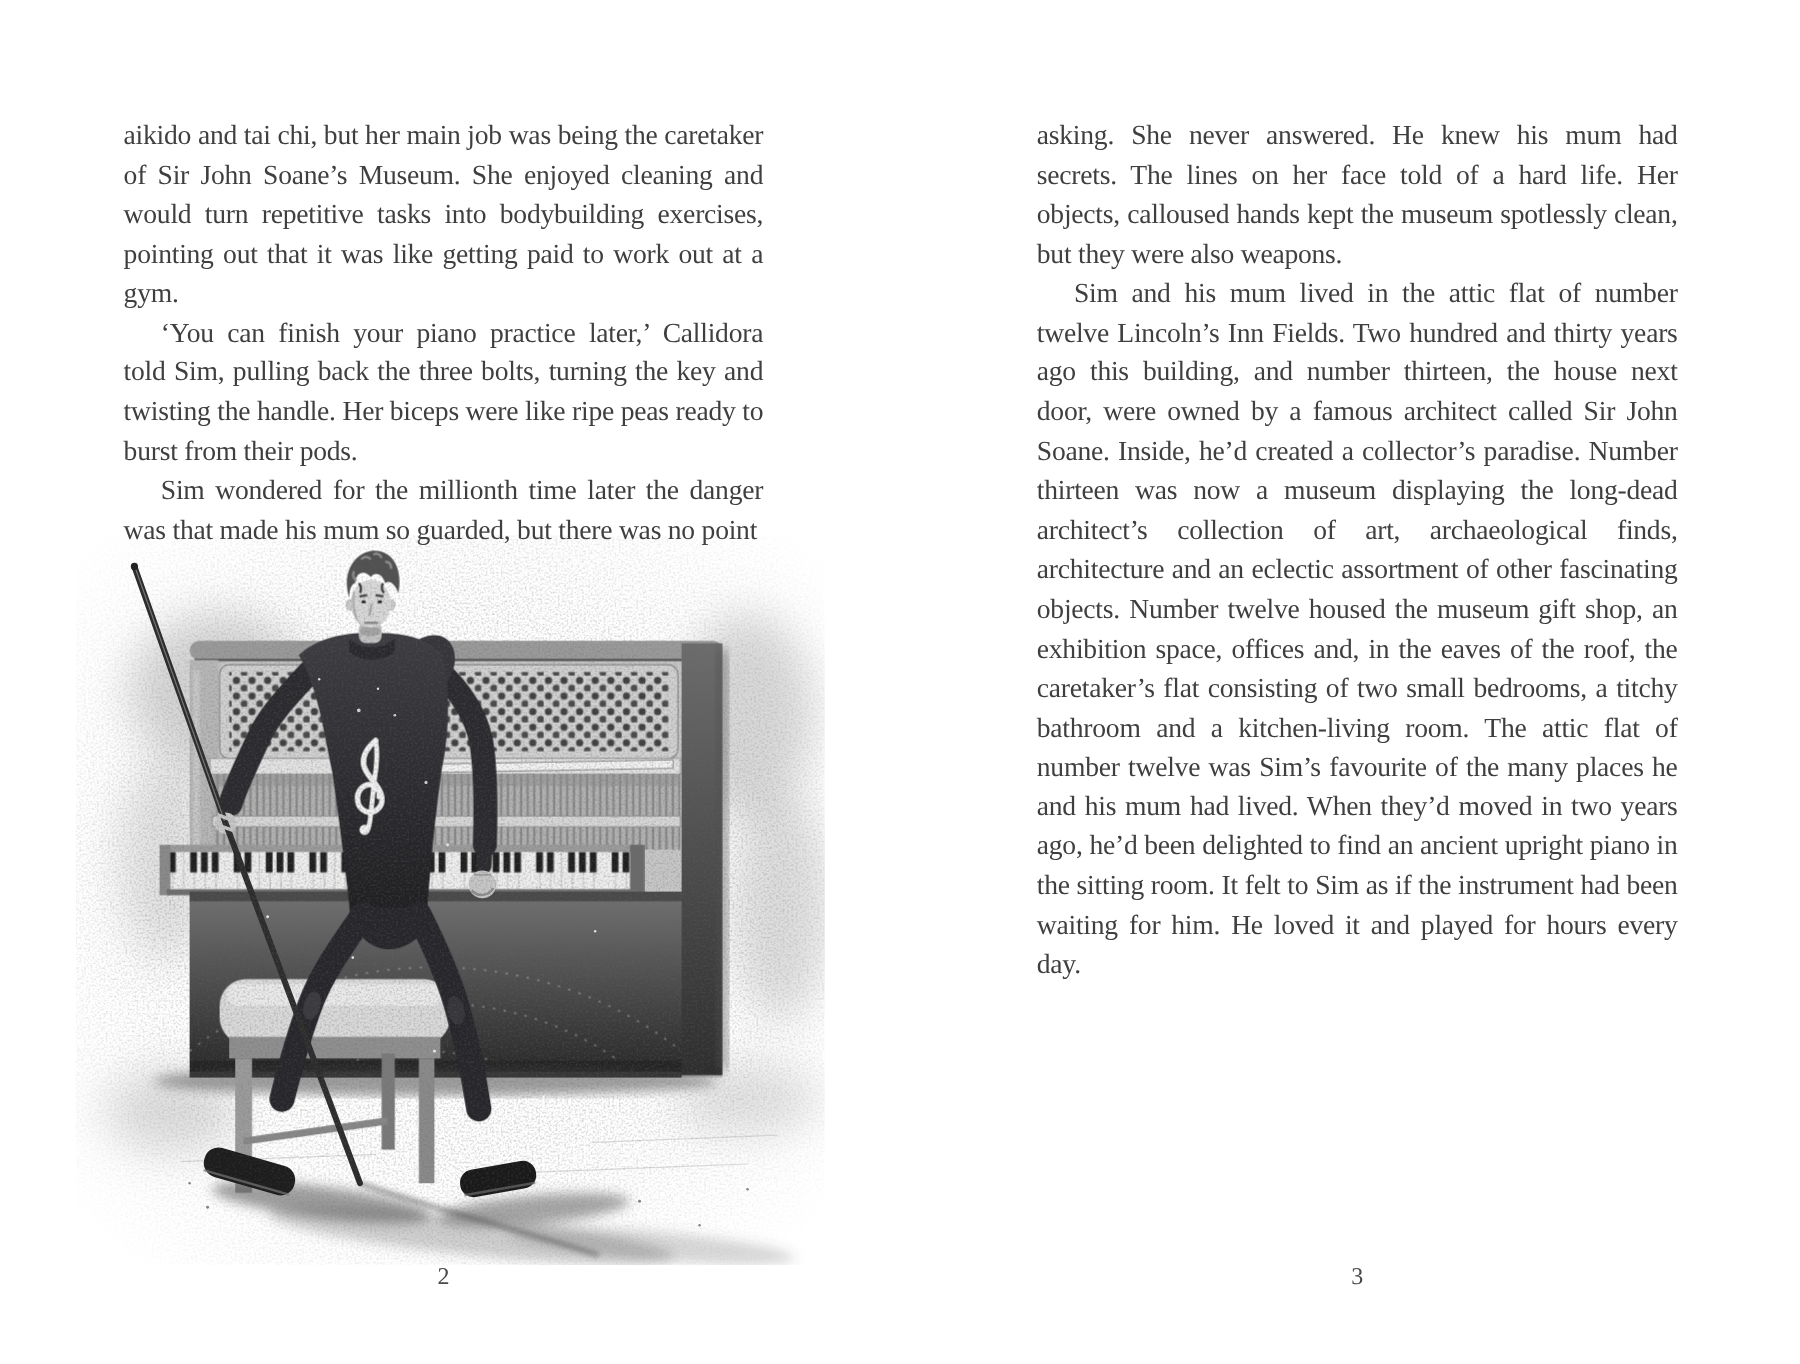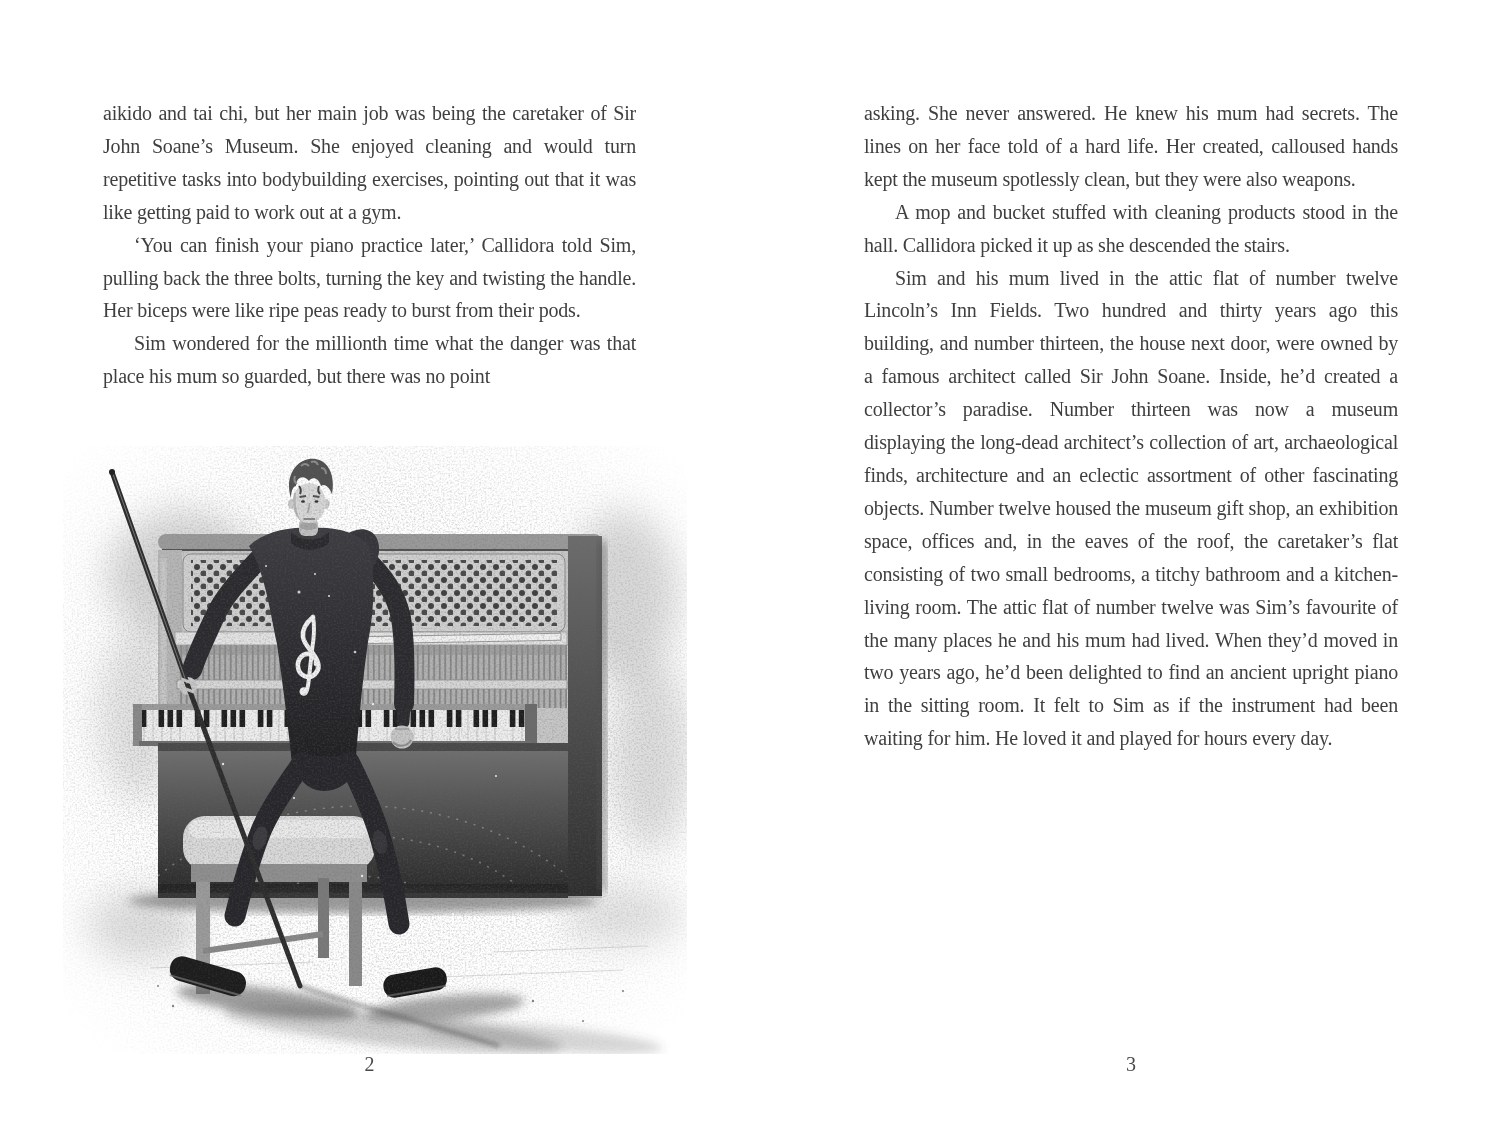--- a/index.html
+++ b/index.html
@@ -7,21 +7,21 @@
     width: 1500px; height: 1137px;
     background: #ffffff;
     font-family: "Liberation Serif", serif;
     color: #3f3f3f;
     overflow: hidden;
   }
   .spread { position: relative; width: 1500px; height: 1137px; }
   .text-col {
     position: absolute;
     text-align: justify;
-    font-size: 20px;
+    font-size: 23px;
     line-height: 32.9px;
     letter-spacing: -0.2px;
     color: #3f3f3f;
   }
   .left-col  { left: 103px; top: 97px; width: 533px; }
   .right-col { left: 864px; top: 97px; width: 534px; }
   p.para { margin: 0; padding: 0; text-indent: 31px; }
   p.para.no-indent { text-indent: 0; }
   .page-number {
     position: absolute; top: 1053px;
@@ -36,21 +36,21 @@
 </style>
 </head>
 <body>
 
 <div class="spread">
 
   <section>
     <div class="text-col left-col">
       <p class="para no-indent">aikido and tai chi, but her main job was being the caretaker of Sir John Soane’s Museum. She enjoyed cleaning and would turn repetitive tasks into bodybuilding exercises, pointing out that it was like getting paid to work out at a gym.</p>
       <p class="para">‘You can finish your piano practice later,’ Callidora told Sim, pulling back the three bolts, turning the key and twisting the handle. Her biceps were like ripe peas ready to burst from their pods.</p>
-      <p class="para">Sim wondered for the millionth time what the danger was that place his mum so guarded, but there was no point</p>
+      <p class="para">Sim wondered for the millionth time later the danger was that made his mum so guarded, but there was no point</p>
     </div>
 
     <figure class="illustration">
       <svg width="624" height="608" viewBox="0 0 624 608" xmlns="http://www.w3.org/2000/svg">
         <defs>
           <linearGradient id="hoodieGrad" x1="0" y1="0" x2="0" y2="1">
             <stop offset="0" stop-color="#3d3d42"></stop>
               <stop offset="1" stop-color="#1e1e21"></stop>
           </linearGradient>
           <linearGradient id="boardGrad" x1="0" y1="0" x2="0" y2="1">
@@ -260,20 +260,19 @@
 
         <rect width="624" height="608" filter="url(#grain)" mask="url(#fadeMask)" opacity="0.55"></rect>
       </svg>
     </figure>
 
     <div class="page-number left">2</div>
   </section>
 
   <section>
     <div class="text-col right-col">
-      <p class="para no-indent">asking. She never answered. He knew his mum had secrets. The lines on her face told of a hard life. Her created, calloused hands kept the museum spotlessly clean, but they were also weapons.</p>
-      <p class="para">A mop and bucket stuffed with cleaning products stood in the hall. Callidora picked it up as she descended the stairs.</p>
+      <p class="para no-indent">asking. She never answered. He knew his mum had secrets. The lines on her face told of a hard life. Her objects, calloused hands kept the museum spotlessly clean, but they were also weapons.</p>
       <p class="para">Sim and his mum lived in the attic flat of number twelve Lincoln’s Inn Fields. Two hundred and thirty years ago this building, and number thirteen, the house next door, were owned by a famous architect called Sir John Soane. Inside, he’d created a collector’s paradise. Number thirteen was now a museum displaying the long-dead architect’s collection of art, archaeological finds, architecture and an eclectic assortment of other fascinating objects. Number twelve housed the museum gift shop, an exhibition space, offices and, in the eaves of the roof, the caretaker’s flat consisting of two small bedrooms, a titchy bathroom and a kitchen-living room. The attic flat of number twelve was Sim’s favourite of the many places he and his mum had lived. When they’d moved in two years ago, he’d been delighted to find an ancient upright piano in the sitting room. It felt to Sim as if the instrument had been waiting for him. He loved it and played for hours every day.</p>
     </div>
     <div class="page-number right">3</div>
   </section>
 
 </div>
 
 </body></html>

